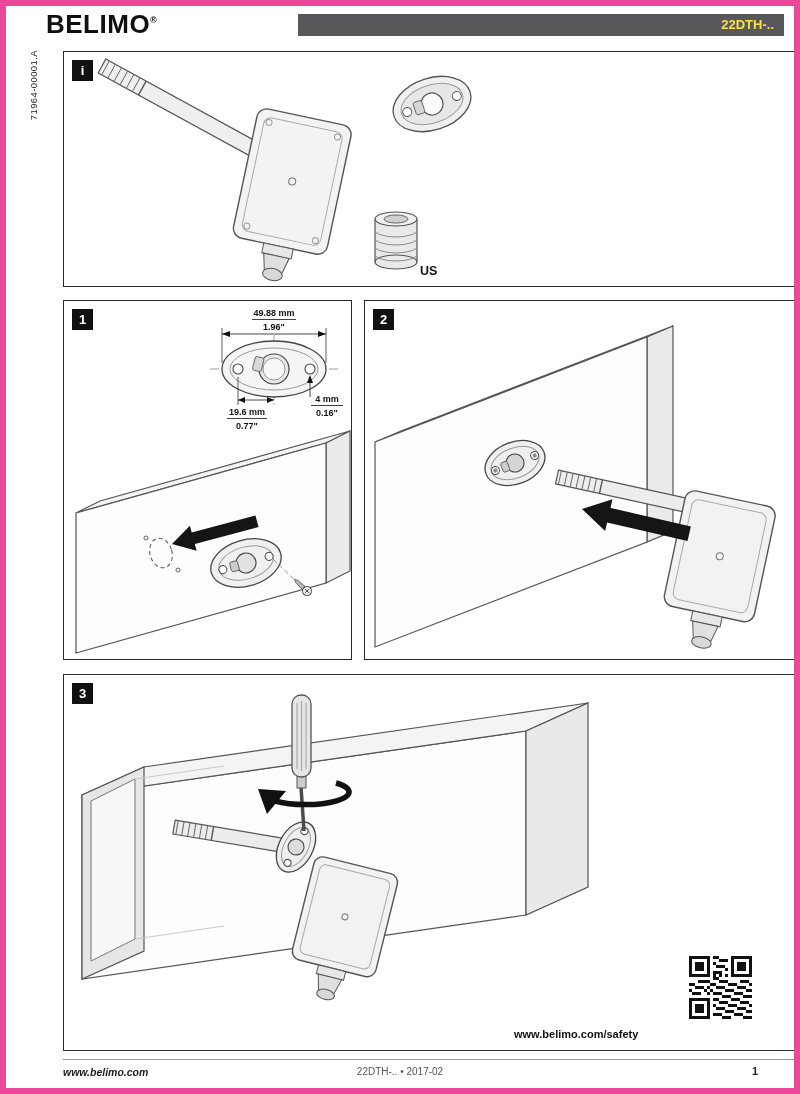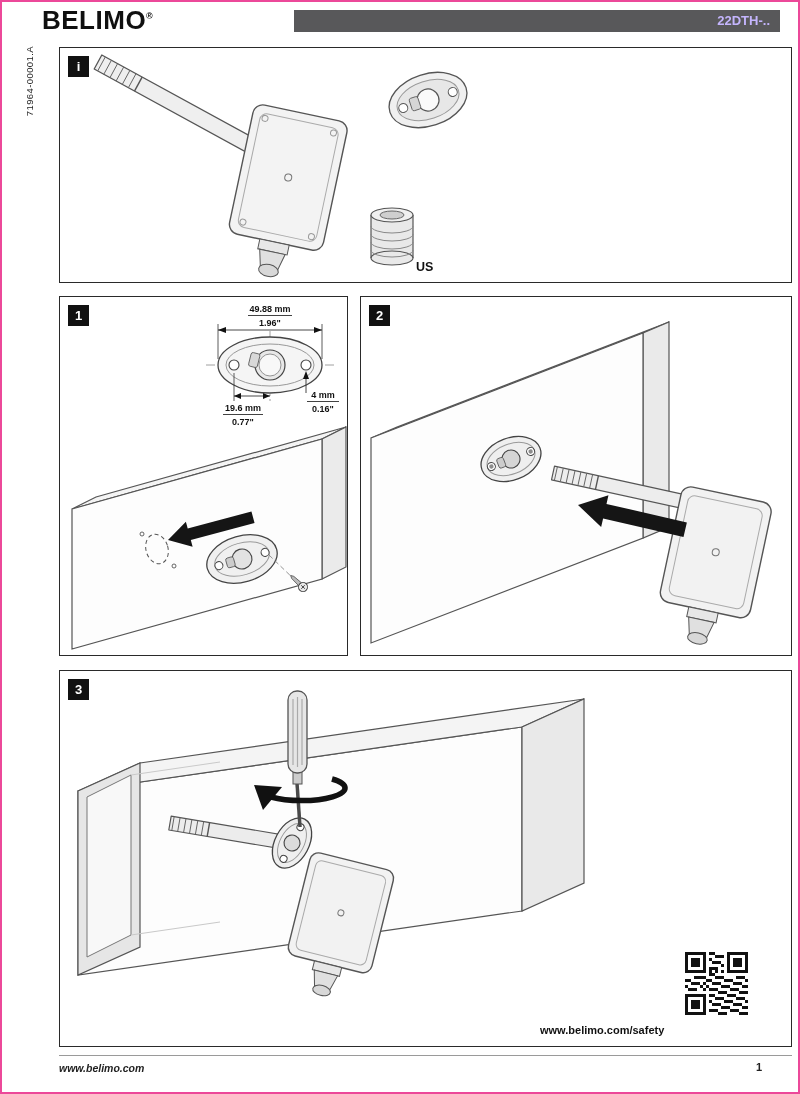--- a/index.html
+++ b/index.html
@@ -1,40 +1,40 @@
 <!DOCTYPE html>
 <html><head>
 <meta charset="utf-8">
 <style>
   * { margin:0; padding:0; box-sizing:border-box; }
   html,body { background:#e9e9e9; }
   body { font-family:"Liberation Sans","DejaVu Sans",sans-serif; }
   .page { position:relative; width:800px; height:1094px; background:#fff; margin:0 auto;
-          border:2px solid #ec4899; overflow:hidden; }
+          border:6px solid #ec4899; overflow:hidden; }
   .brand { position:absolute; left:40px; top:3px; font-size:26px; font-weight:bold;
            letter-spacing:.5px; color:#101010; }
   .brand sup { font-size:9px; font-weight:bold; vertical-align:super; }
   .banner { position:absolute; left:292px; top:8px; width:486px; height:22px; background:#58585a;
-            color:#c4b5fd; font-size:13px; font-weight:bold; line-height:22px; text-align:right;
+            color:#fde047; font-size:13px; font-weight:bold; line-height:22px; text-align:right;
             padding-right:10px; }
   .side-label { position:absolute; left:22px; top:44px; writing-mode:vertical-rl;
                 transform:rotate(180deg); font-size:9.5px; color:#222; letter-spacing:.4px; }
   .panel { position:absolute; border:1px solid #2a2a2a; background:#fff; }
   #panel-info { left:57px; top:45px;  width:733px; height:236px; }
   #panel-1    { left:57px; top:294px; width:289px; height:360px; }
   #panel-2    { left:358px; top:294px; width:432px; height:360px; }
   #panel-3    { left:57px; top:668px; width:733px; height:377px; }
   .panel-label { position:absolute; left:8px; top:8px; width:21px; height:21px; background:#111;
                  color:#fff; font-size:13px; font-weight:bold; display:flex; align-items:center;
                  justify-content:center; z-index:5; }
   svg.illus { position:absolute; left:0; top:0; display:block; }
   svg text { font-family:"Liberation Sans","DejaVu Sans",sans-serif; }
   .dim { font-size:9px; font-weight:bold; fill:#111; }
   .us-label { font-size:12.5px; font-weight:bold; fill:#111; }
-  .safety { position:absolute; left:538px; top:1022px; font-size:11px; font-weight:bold; color:#111; }
+  .safety { position:absolute; left:508px; top:1022px; font-size:11px; font-weight:bold; color:#111; }
   .qr { position:absolute; left:683px; top:950px; width:63px; height:63px; background:#fff; }
   .footer-line { position:absolute; left:57px; top:1053px; width:733px; border-top:1px solid #9a9a9a; }
   .footer-left  { position:absolute; left:57px;  top:1060px; font-size:10.5px; font-weight:bold; color:#222;font-style:italic; }
   .footer-center{ position:absolute; left:0; top:1060px; width:100%; text-align:center; font-size:10px; color:#555; }
   .footer-right { position:absolute; right:36px; top:1059px; font-size:11px; font-weight:bold; color:#222; }
 </style>
 </head>
 <body>
 
 <div class="page">
@@ -483,15 +483,16 @@
         <rect x="36" y="60" width="3" height="3" fill="#111"></rect>
         <rect x="39" y="60" width="3" height="3" fill="#111"></rect>
         <rect x="54" y="60" width="3" height="3" fill="#111"></rect>
         <rect x="57" y="60" width="3" height="3" fill="#111"></rect>
         <rect x="60" y="60" width="3" height="3" fill="#111"></rect>
       </svg>
   </div>
 
   <div class="footer-line"></div>
   <div class="footer-left">www.belimo.com</div>
+  <div class="footer-center">22DTH-.. • 2017-02</div>
   <div class="footer-right">1</div>
 
 </div>
 
 </body></html>

